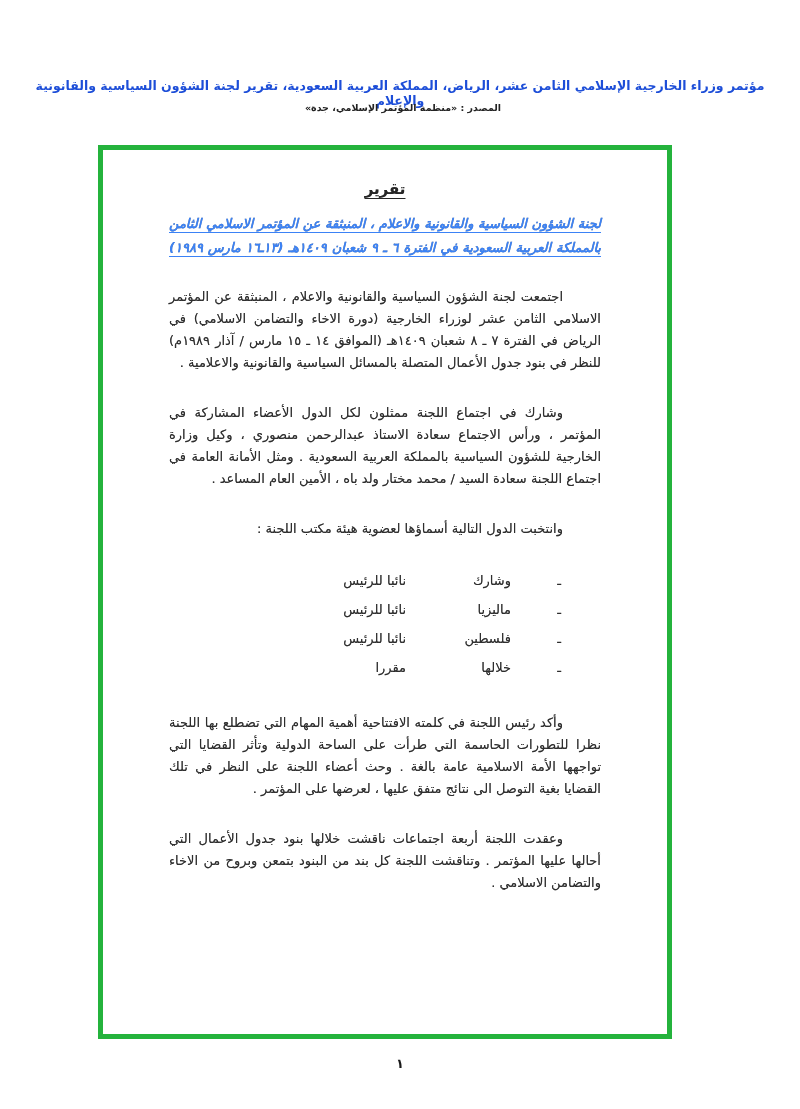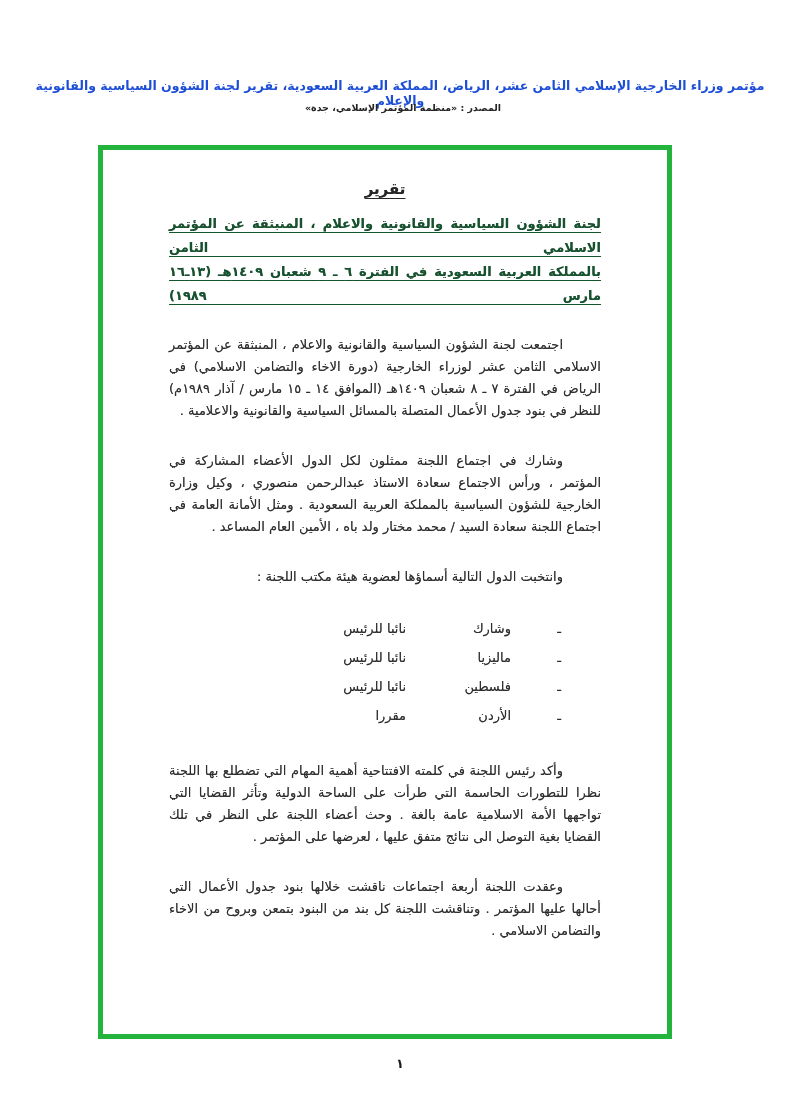--- a/index.html
+++ b/index.html
@@ -62,21 +62,22 @@
     margin-bottom: 12px;
     color: #262626;
   }
   .heading-line {
     font-weight: bold;
     text-decoration: underline;
     text-underline-offset: 4px;
     text-align: justify;
     text-align-last: justify;
     line-height: 24px;
-    color: #14532d;
+    color: #3b82f6;
+    font-style: italic;
   }
   .heading-block { margin-bottom: 26px; }
   .para {
     text-align: justify;
     text-indent: 38px;
     margin-bottom: 28px;
   }
   .bureau-intro {
     text-indent: 38px;
     margin-bottom: 26px;
@@ -137,21 +138,21 @@
           <span class="bureau-country">ماليزيا</span>
           <span class="bureau-role">نائبا للرئيس</span>
         </div>
         <div class="bureau-row">
           <span class="bureau-dash">ـ</span>
           <span class="bureau-country">فلسطين</span>
           <span class="bureau-role">نائبا للرئيس</span>
         </div>
         <div class="bureau-row">
           <span class="bureau-dash">ـ</span>
-          <span class="bureau-country">الأردن</span>
+          <span class="bureau-country">خلالها</span>
           <span class="bureau-role">مقررا</span>
         </div>
       </div>
 
       <div class="para">وأكد رئيس اللجنة في كلمته الافتتاحية أهمية المهام التي تضطلع بها اللجنة نظرا للتطورات الحاسمة التي طرأت على الساحة الدولية وتأثر القضايا التي تواجهها الأمة الاسلامية عامة بالغة . وحث أعضاء اللجنة على النظر في تلك القضايا بغية التوصل الى نتائج متفق عليها ، لعرضها على المؤتمر .</div>
 
       <div class="para">وعقدت اللجنة أربعة اجتماعات ناقشت خلالها بنود جدول الأعمال التي أحالها عليها المؤتمر . وتناقشت اللجنة كل بند من البنود بتمعن وبروح من الاخاء والتضامن الاسلامي .</div>
 
     </div>
   </div>

